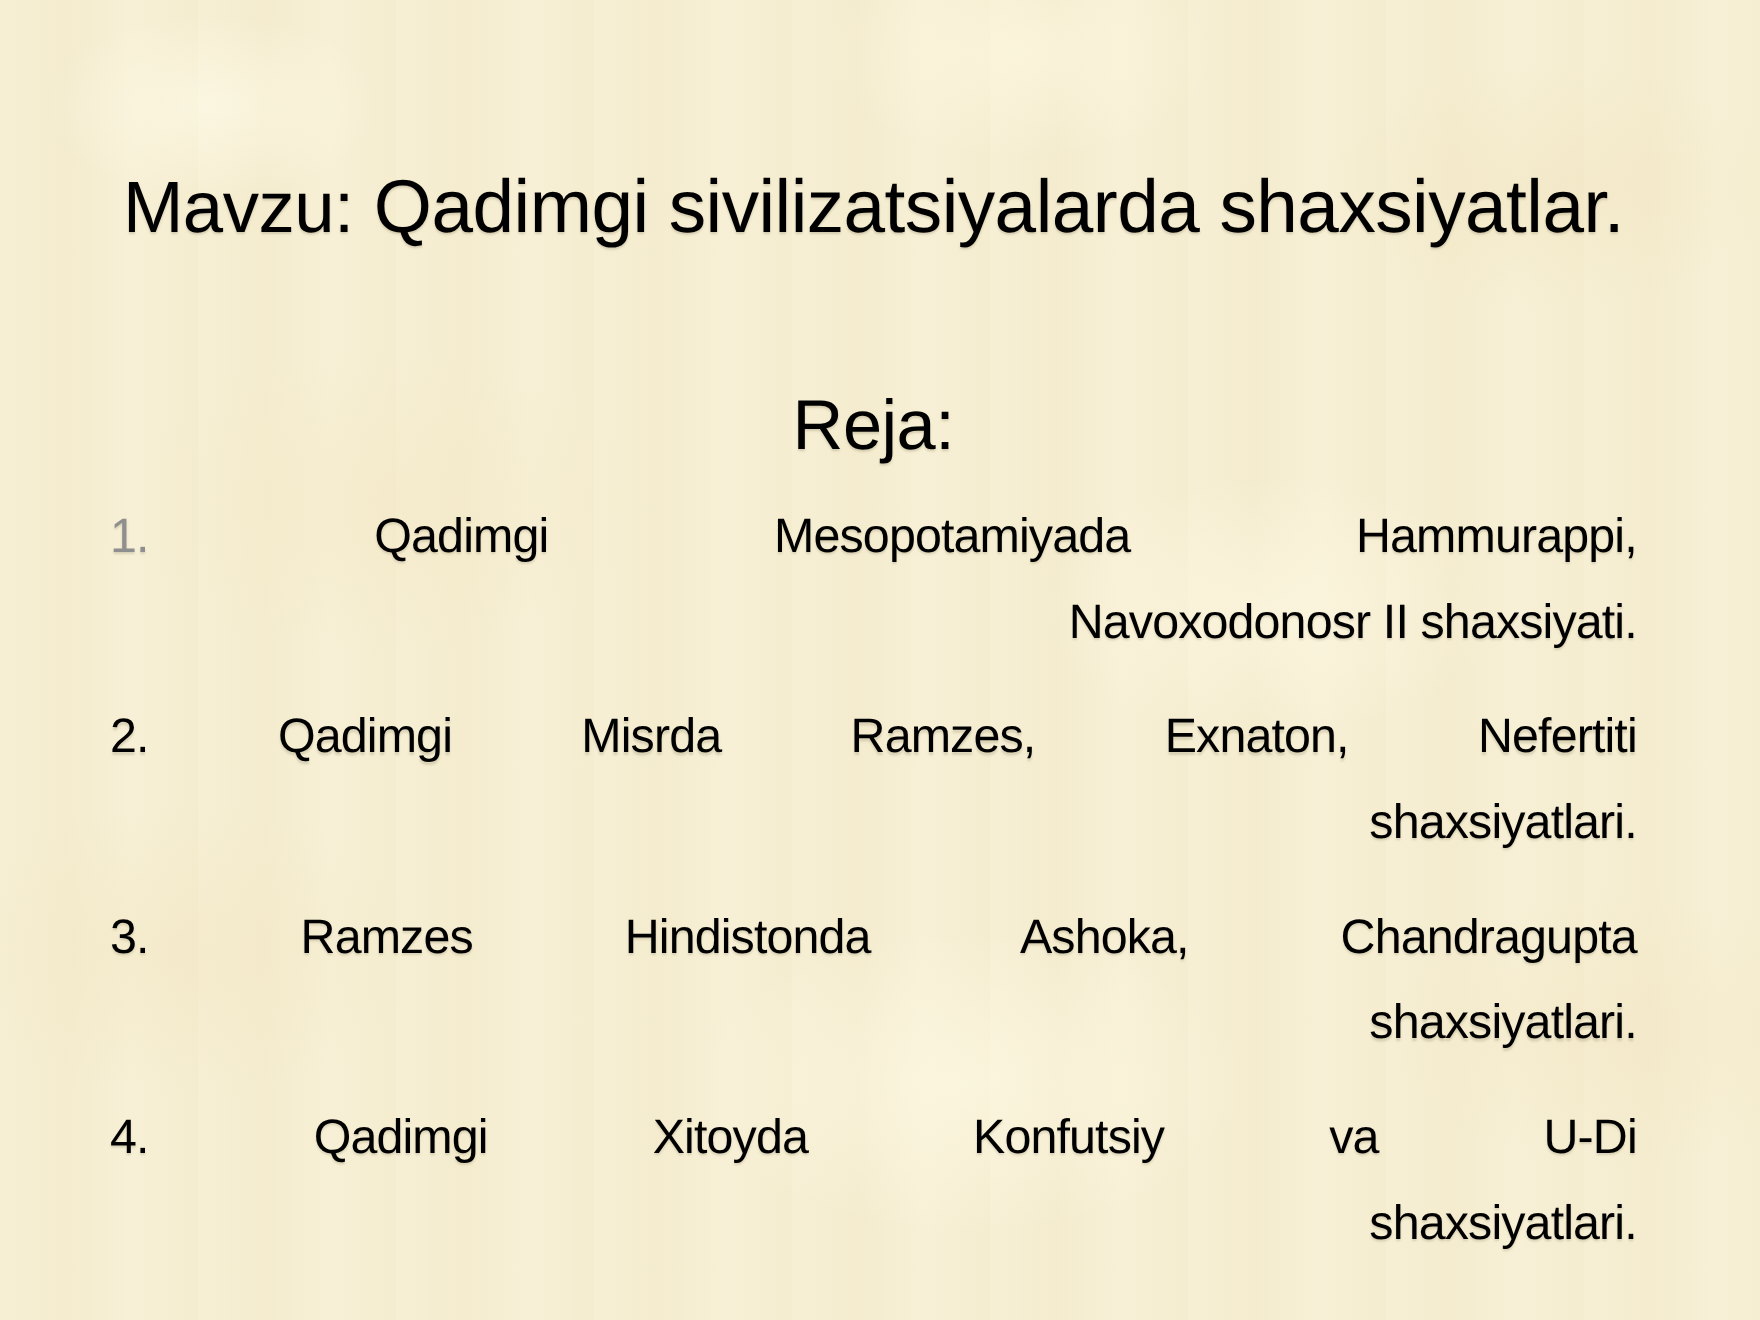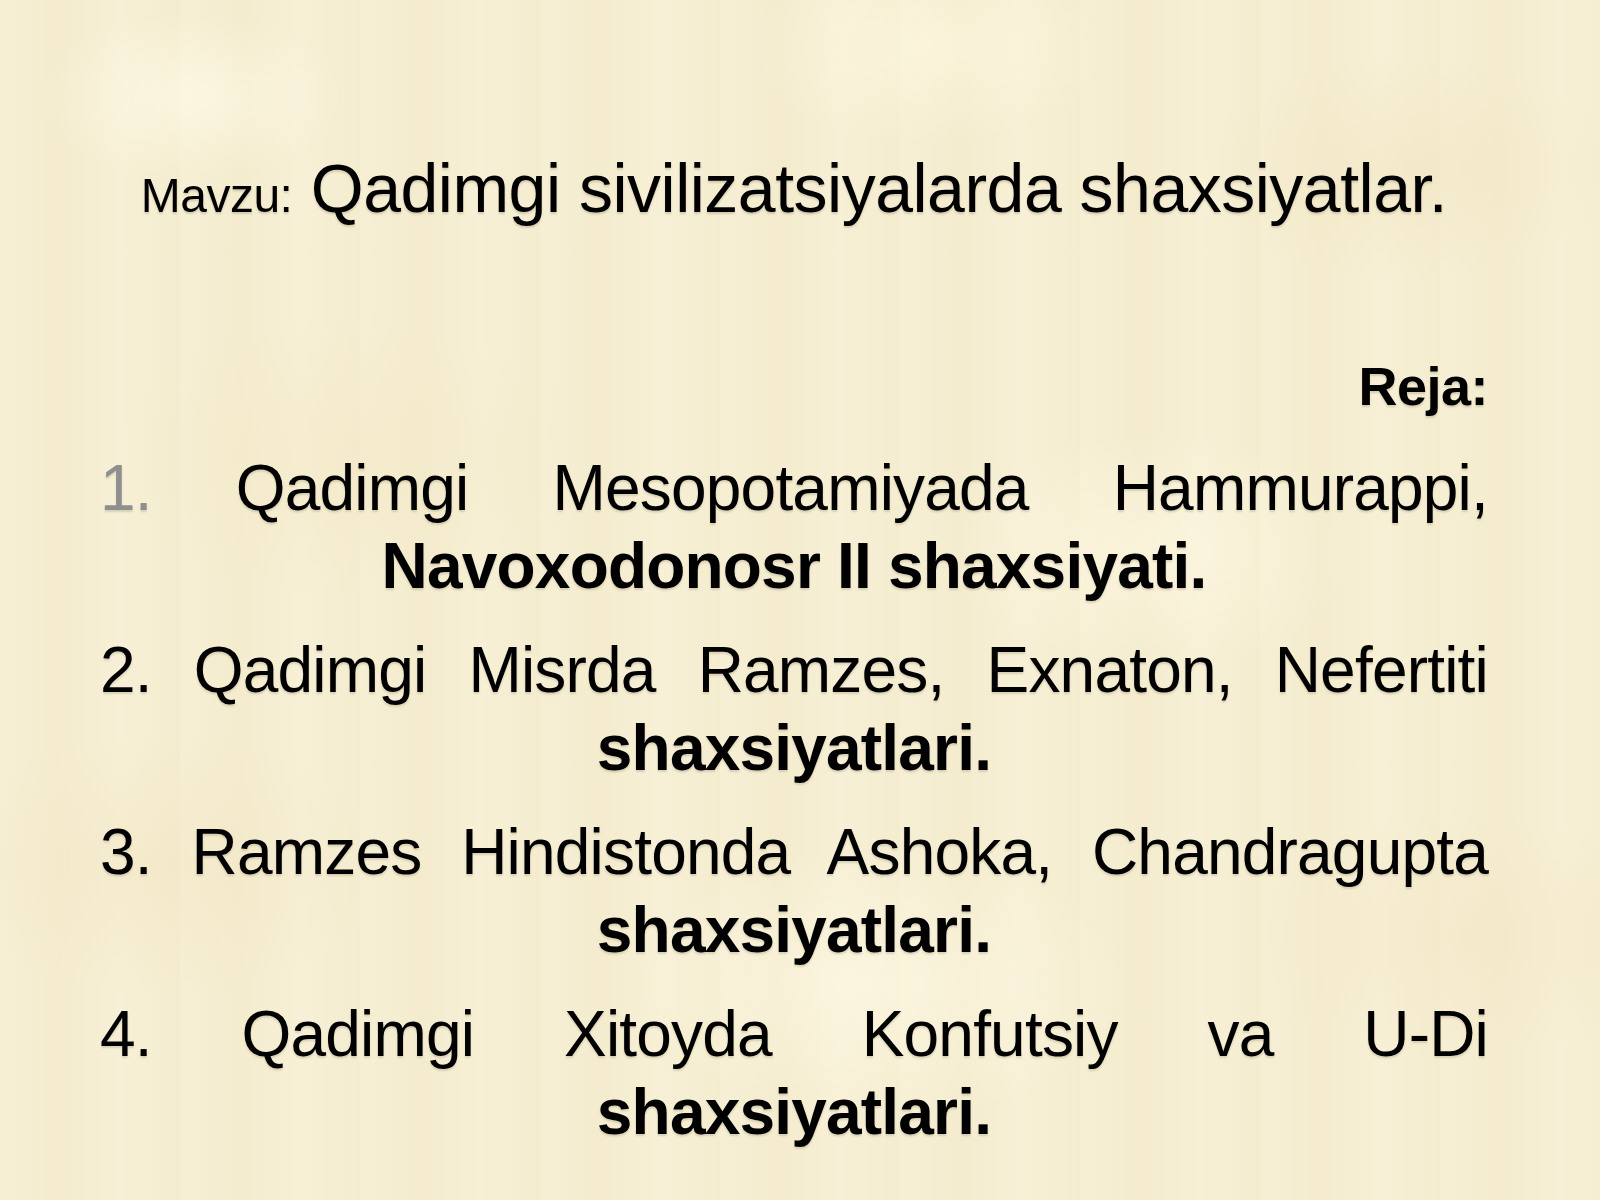--- a/index.html
+++ b/index.html
@@ -33,51 +33,50 @@
         rgba(252,246,226,0.25) 120px, rgba(242,232,200,0.25) 180px);
     color: #000000;
   }
   .title {
     text-align: center;
     white-space: nowrap;
     line-height: 80px;
     letter-spacing: -0.5px;
     text-shadow: 0 2px 2px rgba(110,100,70,0.25);
   }
-  .title .title-prefix { font-size: 48px; }
+  .title .title-prefix { font-size: 66px; }
   .title .title-main   { font-size: 68px; }
   .plan-heading {
     margin-top: 100px;
-    text-align: right;
-    font-size: 54px;
-    font-weight: bold;
+    text-align: center;
+    font-size: 64px;
+    font-weight: normal;
     line-height: 78px;
     letter-spacing: -0.5px;
     text-shadow: 0 2px 2px rgba(110,100,70,0.25);
   }
   .items {
     margin-top: 24px;
   }
   .item {
     margin: 0 0 26px 0;
-    font-size: 64px;
+    font-size: 44px;
     line-height: 78px;
     letter-spacing: -0.8px;
     text-shadow: 0 2px 2px rgba(110,100,70,0.22);
   }
   .item .line {
     display: block;
   }
   .item .line-first {
     text-align: justify;
     text-align-last: justify;
   }
   .item .line-last {
-    text-align: center;
-    font-weight: bold;
+    text-align: right;
   }
 </style>
 </head>
 <body>
 
 <div class="slide">
 
   <div class="title">
     <span class="title-prefix">Mavzu:</span><span class="title-main"> Qadimgi sivilizatsiyalarda shaxsiyatlar.</span>
   </div>

